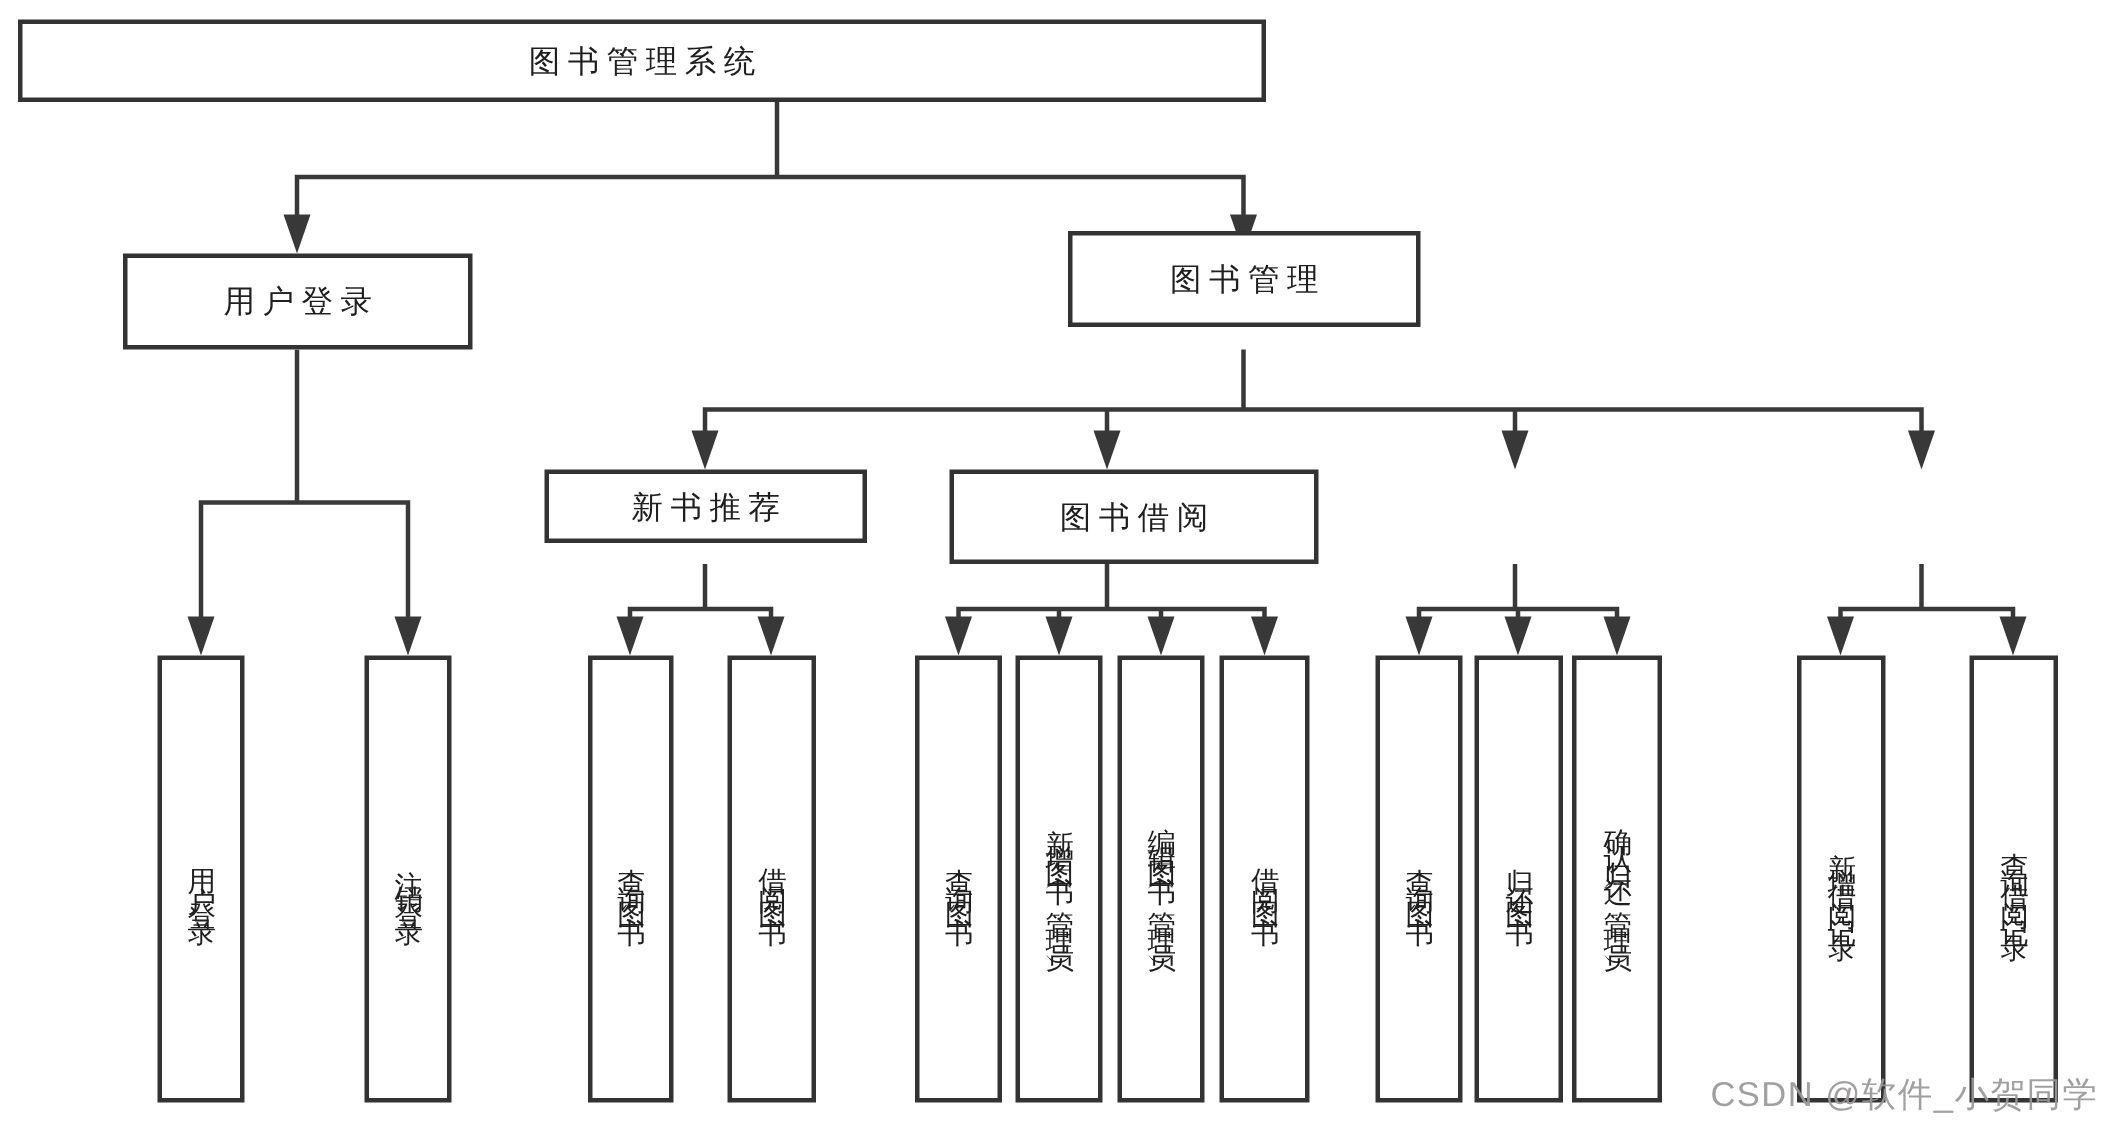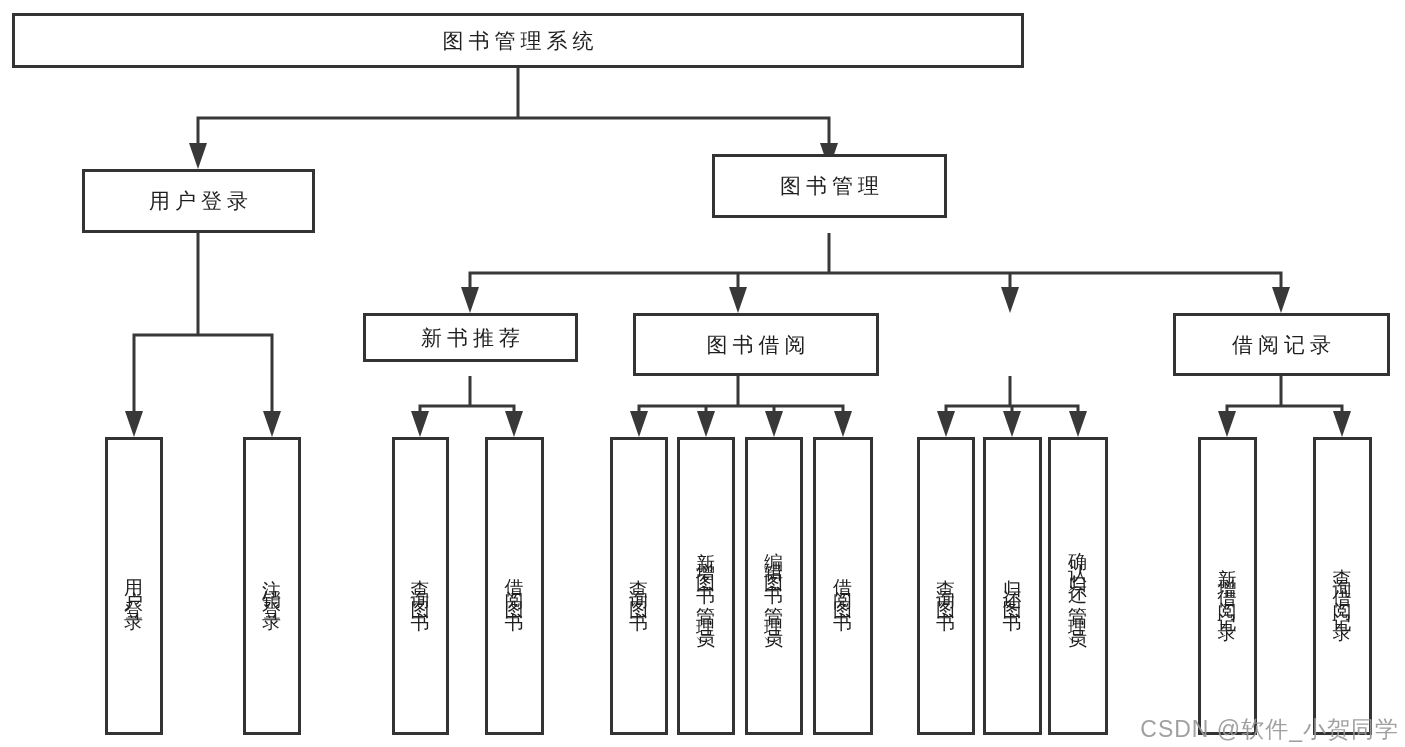--- a/index.html
+++ b/index.html
@@ -60,39 +60,36 @@
       <polygon points="765,411 783,411 774,437"></polygon>
       <polygon points="834,411 852,411 843,437"></polygon>
       <polygon points="937,411 955,411 946,437"></polygon>
       <polygon points="1003,411 1021,411 1012,437"></polygon>
       <polygon points="1069,411 1087,411 1078,437"></polygon>
       <polygon points="1218,411 1236,411 1227,437"></polygon>
       <polygon points="1333,411 1351,411 1342,437"></polygon>
     </g>
   </svg>
 
-  <div class="node" style="left:12px;top:13px;width:1012px;height:55px">
+  <div class="node" style="left:12px;top:13px;width:832px;height:55px">
     <span class="hlabel">图书管理系统</span>
   </div>
 
   <div class="node" style="left:82px;top:169px;width:233px;height:64px">
     <span class="hlabel">用户登录</span>
   </div>
   <div class="node" style="left:712px;top:154px;width:235px;height:64px">
     <span class="hlabel">图书管理</span>
   </div>
 
   <div class="node" style="left:363px;top:313px;width:215px;height:49px">
     <span class="hlabel">新书推荐</span>
   </div>
   <div class="node" style="left:633px;top:313px;width:246px;height:63px">
     <span class="hlabel">图书借阅</span>
-  </div>
-  <div class="node" style="left:1173px;top:313px;width:217px;height:63px">
-    <span class="hlabel">借阅记录</span>
   </div>
 
   <div class="node" style="left:105px;top:437px;width:58px;height:298px">
     <span class="vlabel">用户登录</span>
   </div>
   <div class="node" style="left:243px;top:437px;width:58px;height:298px">
     <span class="vlabel">注销登录</span>
   </div>
 
   <div class="node" style="left:392px;top:437px;width:57px;height:298px">

